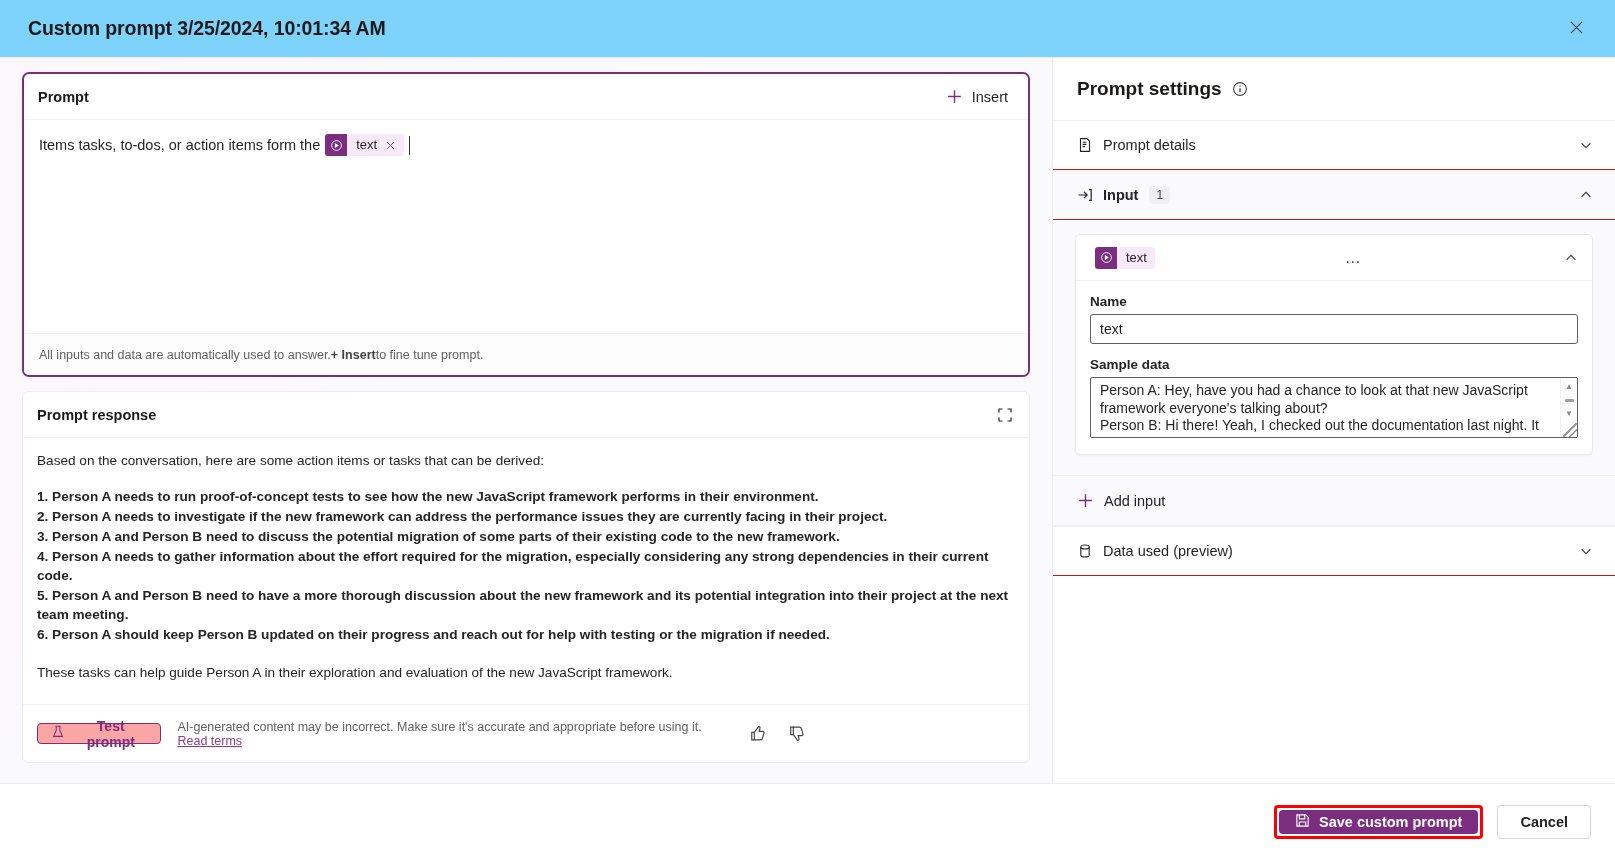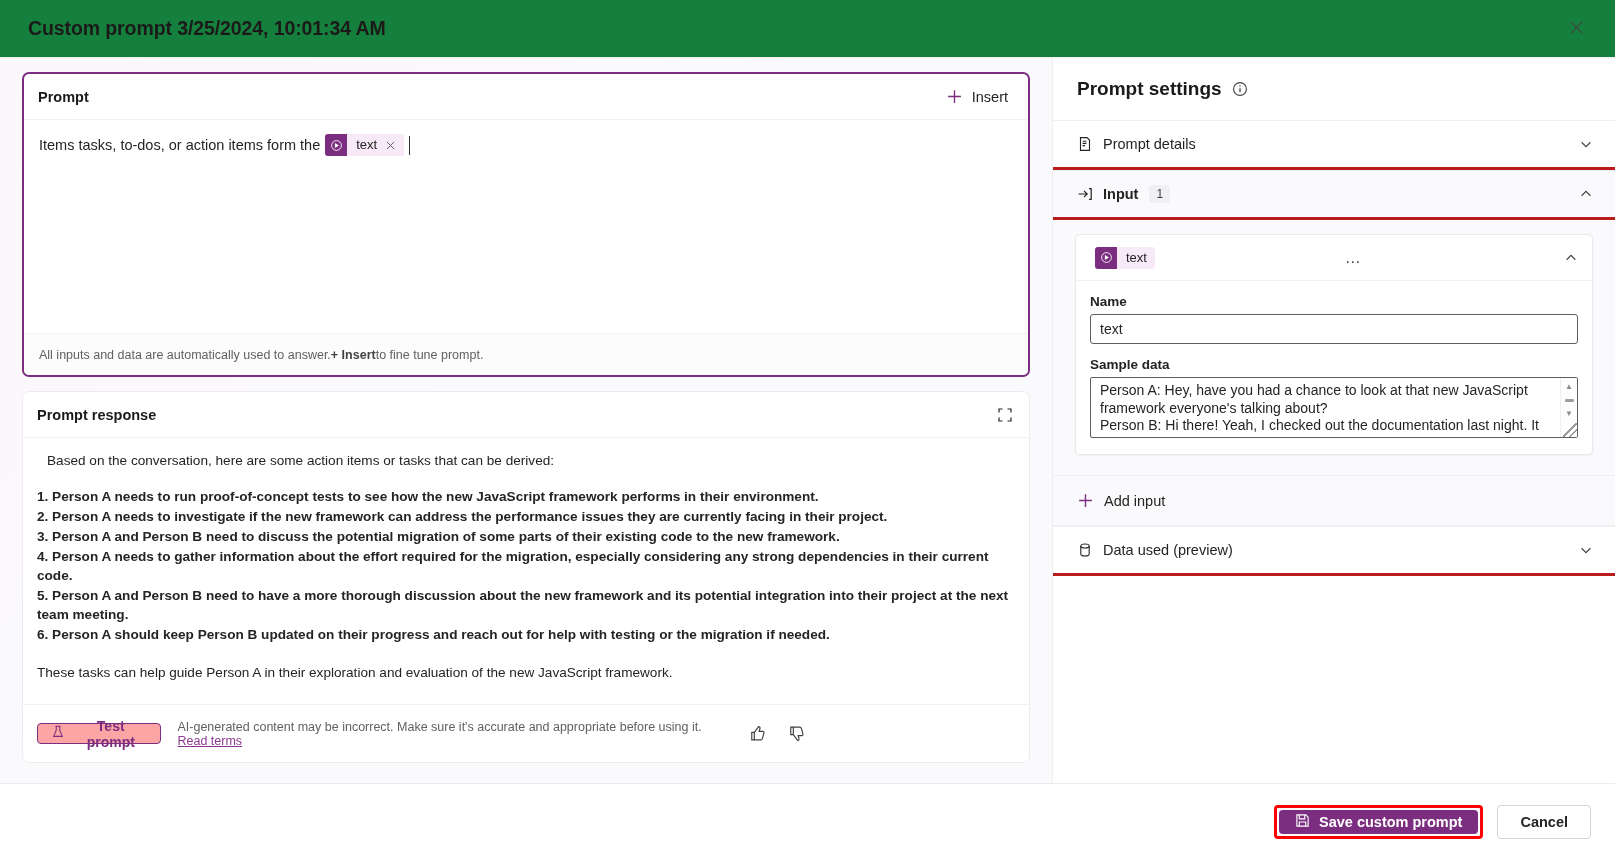--- a/index.html
+++ b/index.html
@@ -15,21 +15,21 @@
     position: relative;
     width: 1615px; height: 859px;
     display: flex; flex-direction: column;
     background: #ffffff;
   }
   
   .titlebar {
     height: 57px; flex: 0 0 57px;
     display: flex; align-items: center;
     padding: 0 24px 0 28px;
-    background: #15803d;
+    background: #7dd3fc;
     position: relative;
   }
   .dialog-title {
     font-size: 19.5px; font-weight: 700;
     letter-spacing: -0.1px;
     color: #1b1a19;
   }
   .close-btn {
     position: absolute; right: 22px; top: 10px;
     width: 34px; height: 34px;
@@ -147,21 +147,21 @@
   .expand-icon { color: #242424; display: flex; cursor: pointer; }
   .response-body {
     flex: 1 1 auto;
     padding: 13px 14px 0 14px;
     overflow: hidden;
     font-family: "Liberation Sans Narrow", "Liberation Sans", sans-serif;
     font-size: 13.6px;
     line-height: 19.3px;
     color: #242424;
   }
-  .resp-intro { margin: 0 0 17px 10px; }
+  .resp-intro { margin: 0 0 17px 0; }
   .resp-list { margin: 0; padding: 0; list-style: none; font-weight: bold; }
   .resp-list li { margin-bottom: 0.5px; }
   .resp-outro { margin: 19px 0 0 0; }
   .response-foot {
     height: 58px; flex: 0 0 58px;
     border-top: 1px solid #f2f1f3;
     display: flex; align-items: center;
     padding: 0 14px;
     gap: 16px;
   }
@@ -186,21 +186,21 @@
     display: flex; align-items: center; gap: 10px;
     padding: 0 24px;
   }
   .settings-title { font-size: 19px; font-weight: 700; color: #1b1a19; }
   .info-icon { color: #424242; display: flex; cursor: pointer; }
   .acc-row {
     height: 50px; flex: 0 0 50px;
     display: flex; align-items: center;
     padding: 0 22px 0 24px;
     border-top: 1px solid #f0eff1;
-    border-bottom: 3px solid #b91c1c;
+    border-bottom: 1px solid #b91c1c;
     cursor: pointer;
     background: #ffffff;
   }
   .acc-row.active { background: #faf9fb; }
   .acc-ico { width: 26px; color: #242424; display: flex; }
   .acc-label { font-size: 14.5px; color: #242424; }
   .acc-label.bold { font-weight: 700; }
   .count-badge {
     margin-left: 11px;
     background: #f0eff1; color: #424242;

